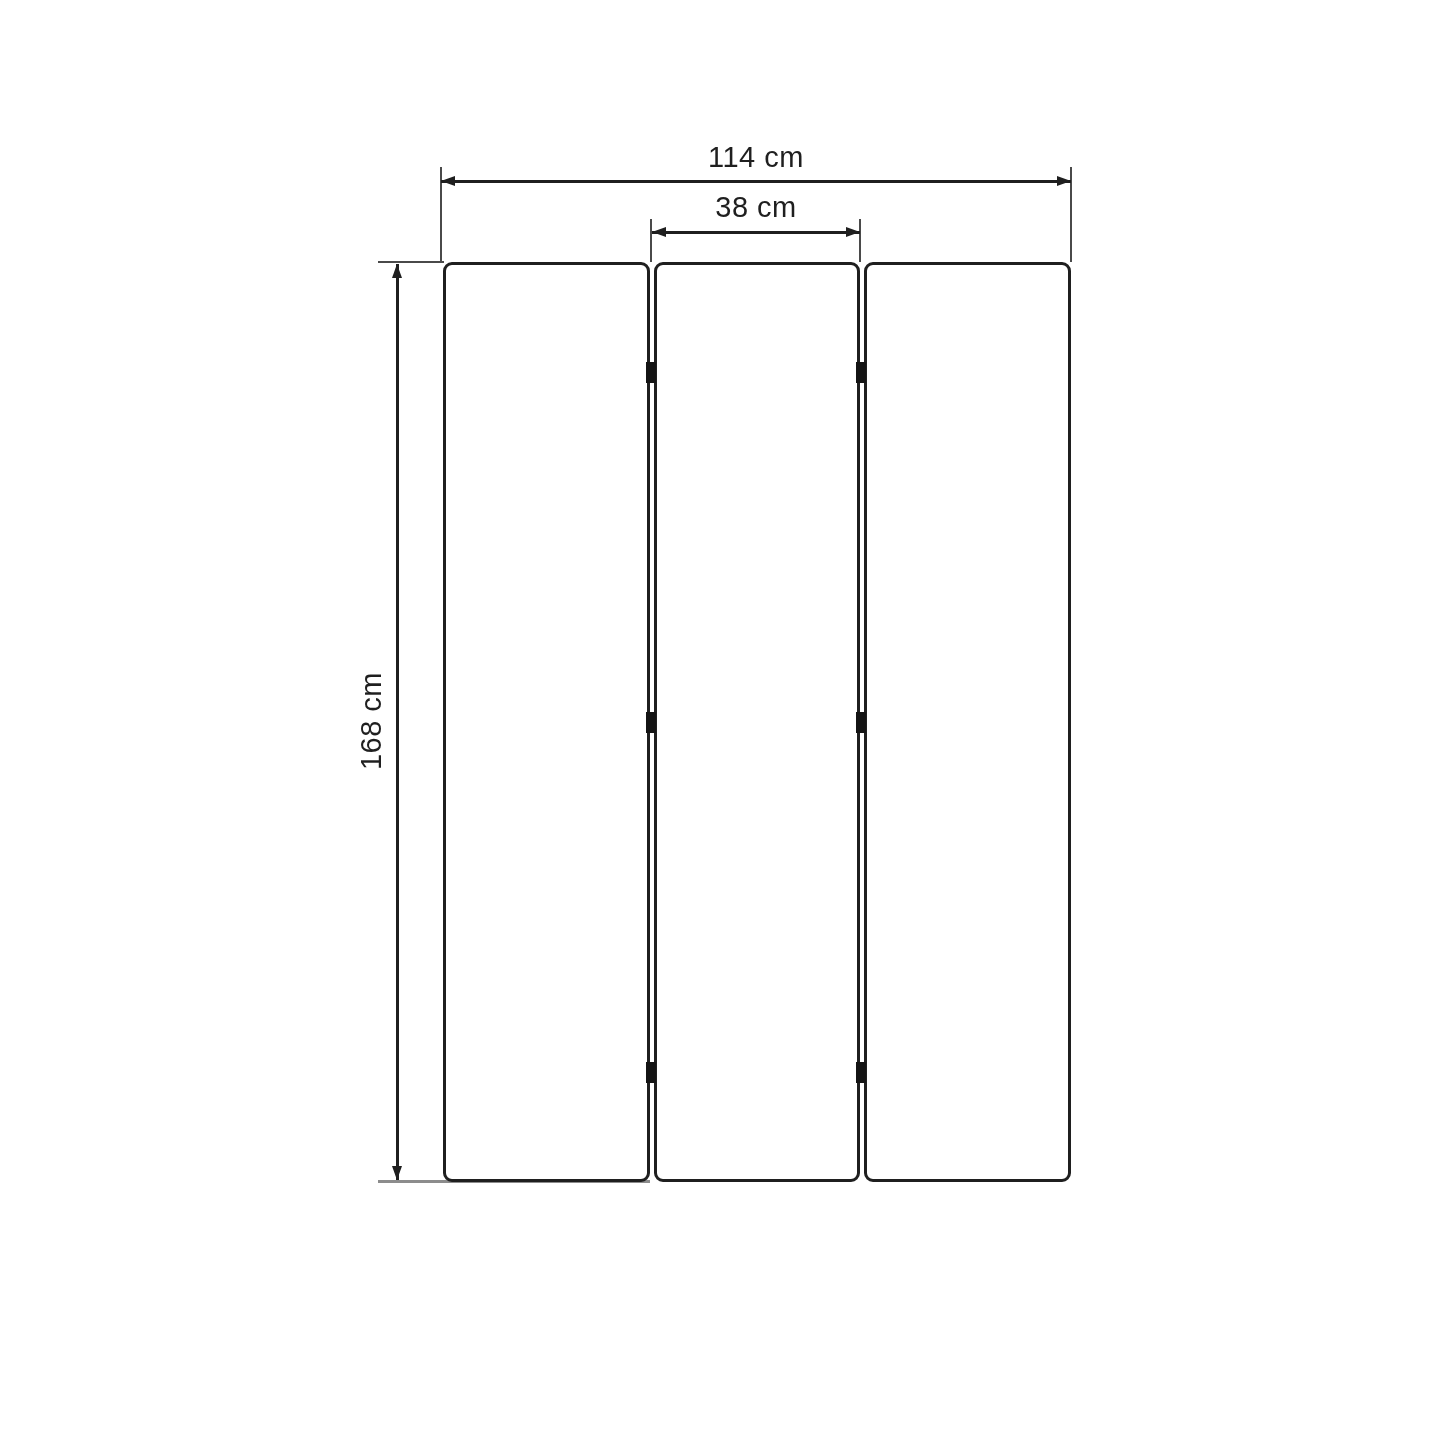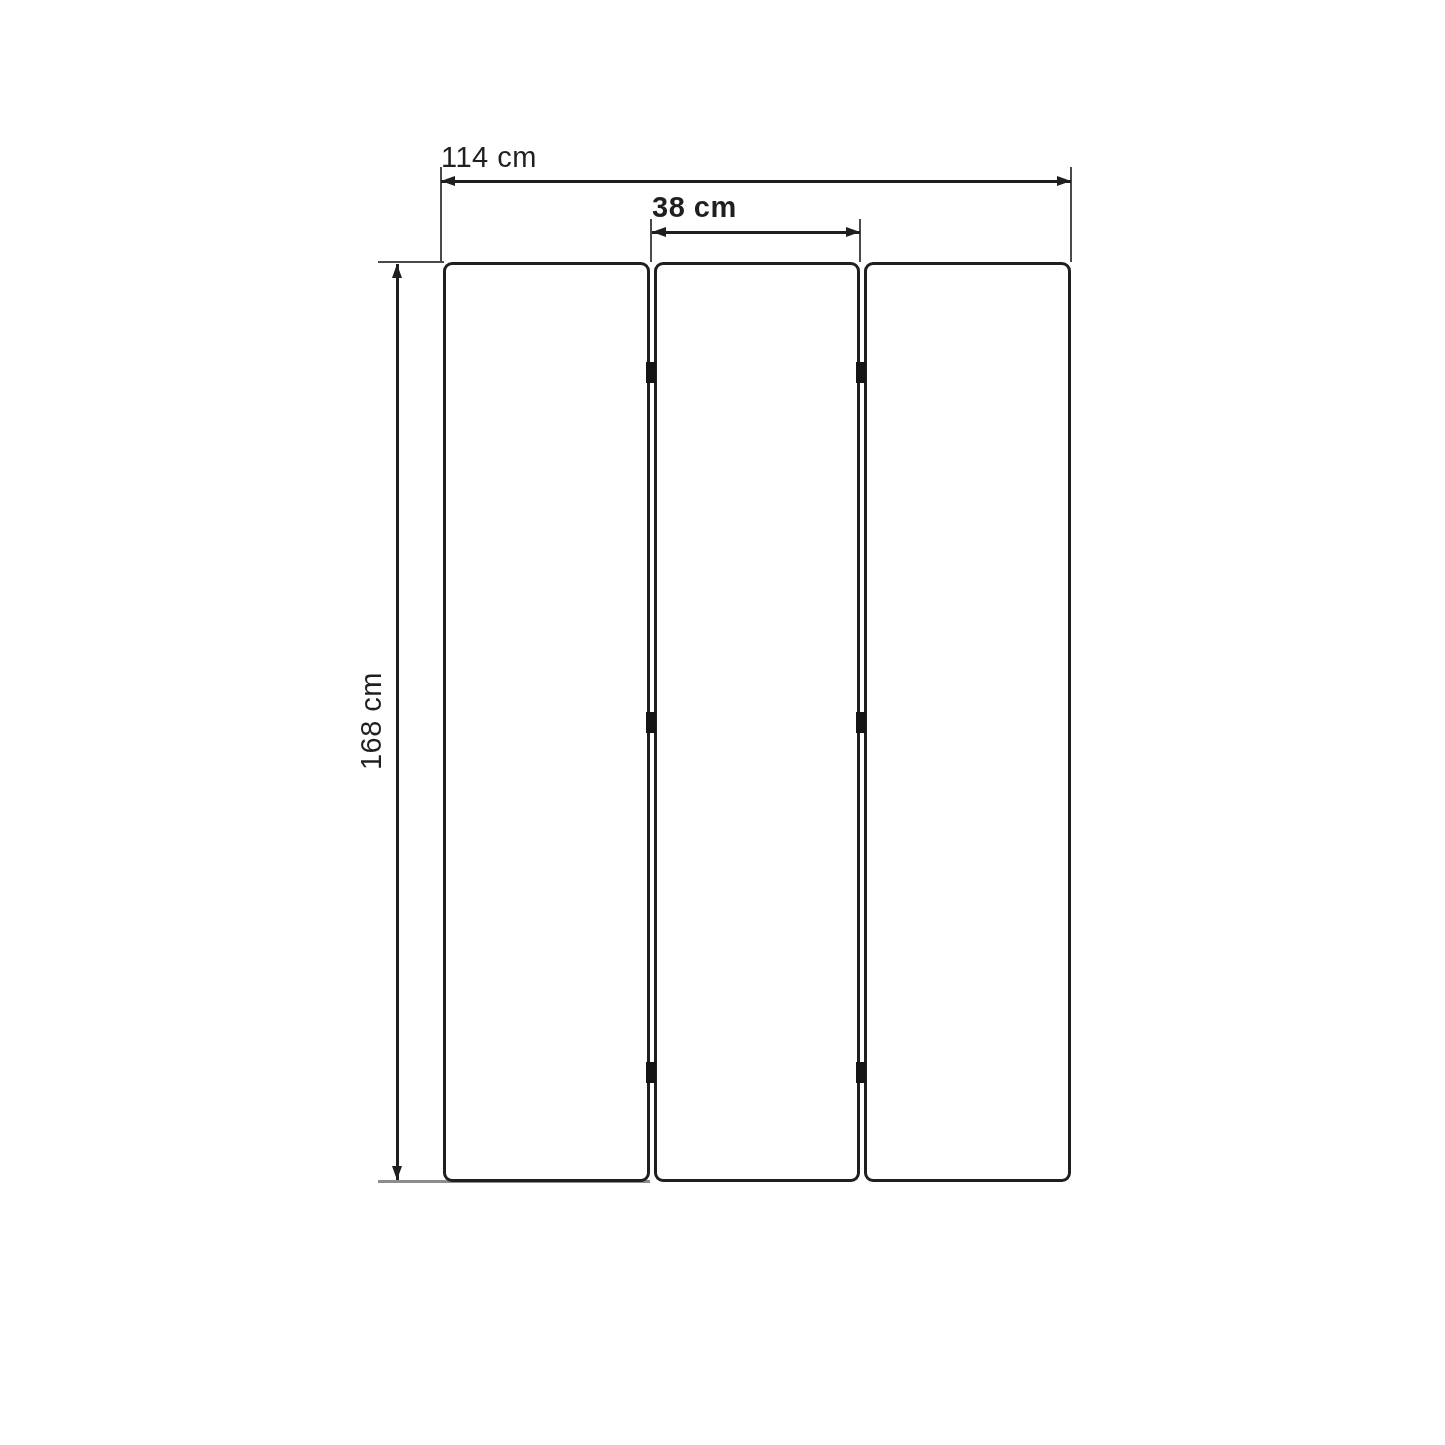--- a/index.html
+++ b/index.html
@@ -85,26 +85,26 @@
   .arr-right { border-top: 5px solid transparent; border-bottom: 5px solid transparent; border-left: 14px solid #1f1f1f; }
   .arr-up    { border-left: 5px solid transparent; border-right: 5px solid transparent; border-bottom: 14px solid #1f1f1f; }
   .arr-down  { border-left: 5px solid transparent; border-right: 5px solid transparent; border-top: 14px solid #1f1f1f; }
 
   
   .dim-label {
     position: absolute;
     color: #1f1f1f;
     font-size: 29px;
     letter-spacing: 0.5px;
-    text-align: left;
+    text-align: center;
     white-space: nowrap;
     z-index: 6;
   }
   .label-total-width { left: 441px; width: 630px; top: 141px; }
-  .label-panel-width { left: 652px; width: 208px; top: 191px; font-weight: bold; }
+  .label-panel-width { left: 652px; width: 208px; top: 191px; }
   .label-height {
     left: 346px;
     top: 262px;
     width: 50px;
     height: 918px;
     display: flex;
     align-items: center;
     justify-content: center;
   }
   .label-height span {

